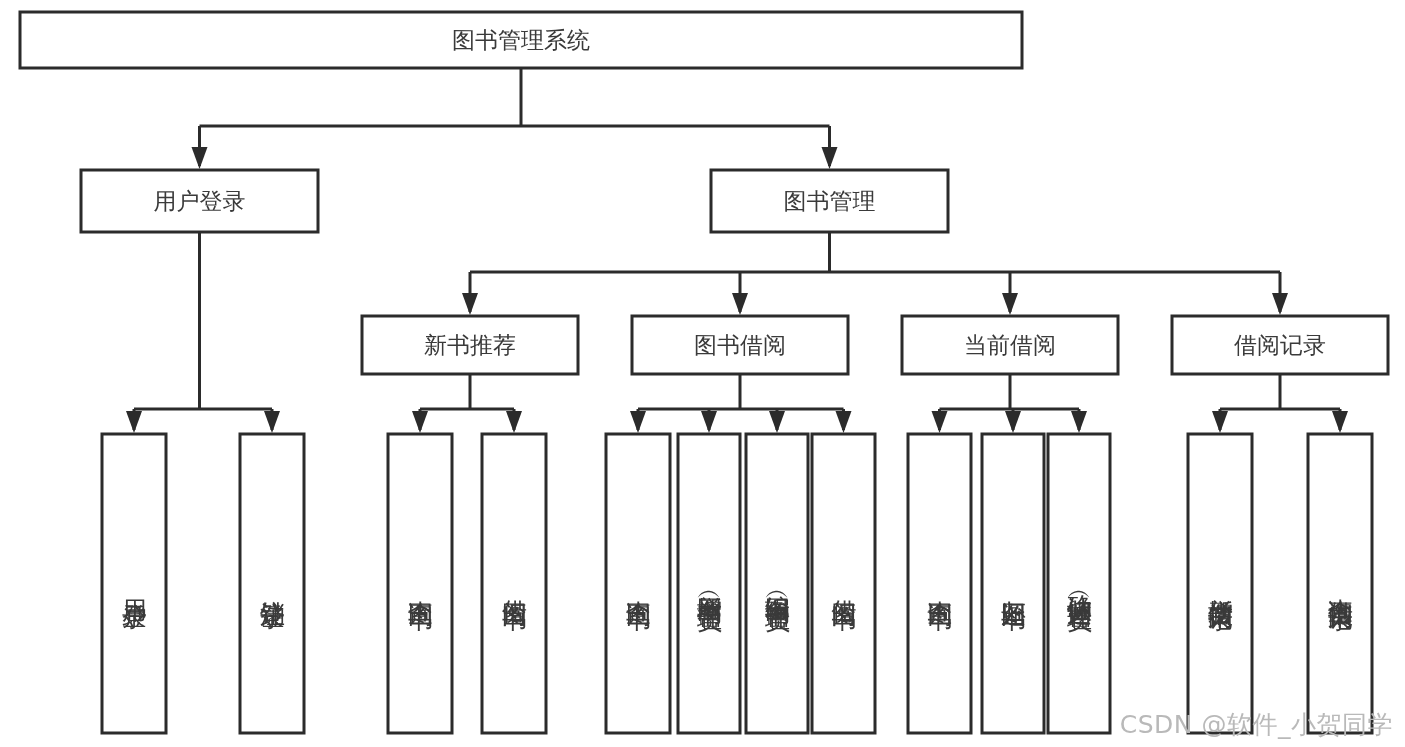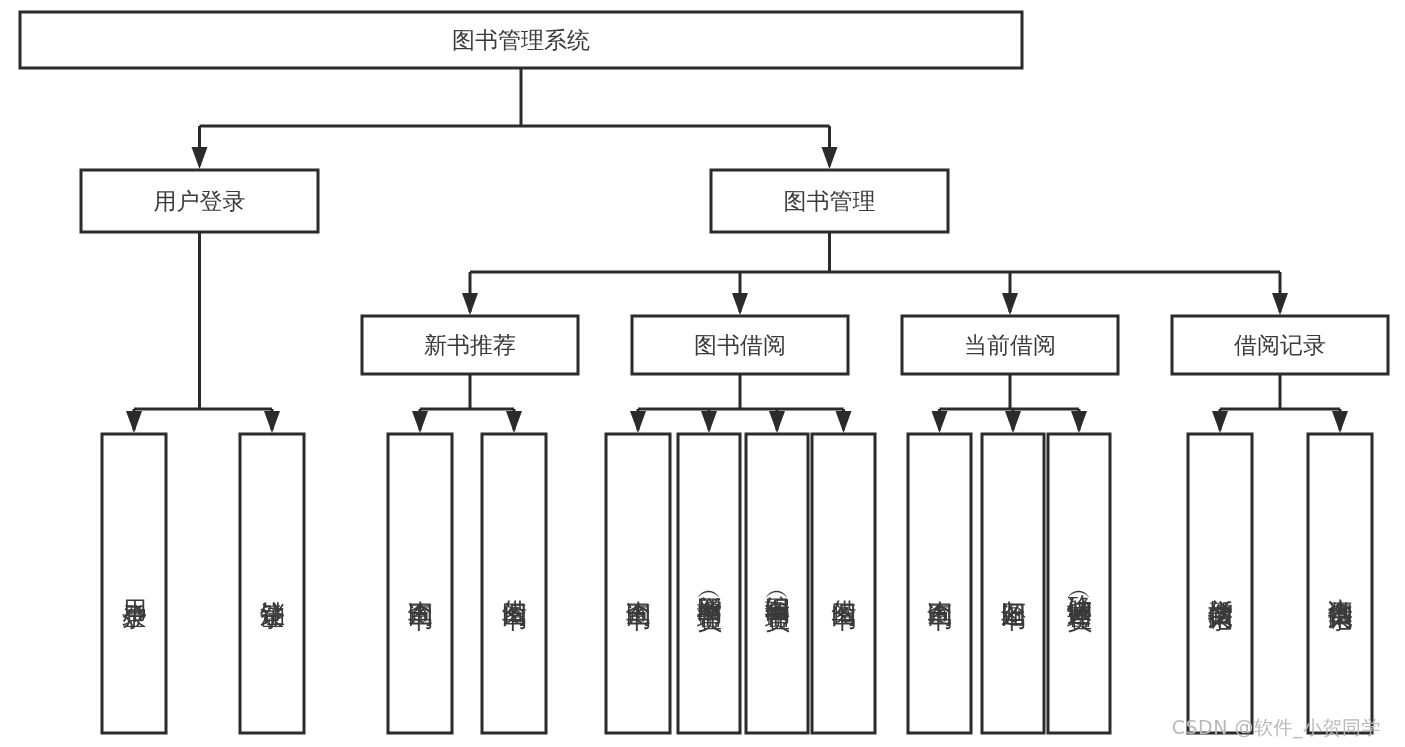--- a/index.html
+++ b/index.html
@@ -60,24 +60,24 @@
     color: #3a3a3a;
     display: flex;
     align-items: center;
     justify-content: center;
     text-align: center;
     white-space: nowrap;
     pointer-events: none;
   }
   .watermark {
     position: absolute;
-    right: 24px;
+    right: 12px;
     bottom: 6px;
     font-family: "DejaVu Sans", "Liberation Sans", sans-serif;
-    font-size: 19px;
+    font-size: 25px;
     color: #b9b9b9;
     letter-spacing: 0.5px;
     white-space: nowrap;
   }
 </style>
 </head>
 <body>
 
 <div id="diagram-root">
 

